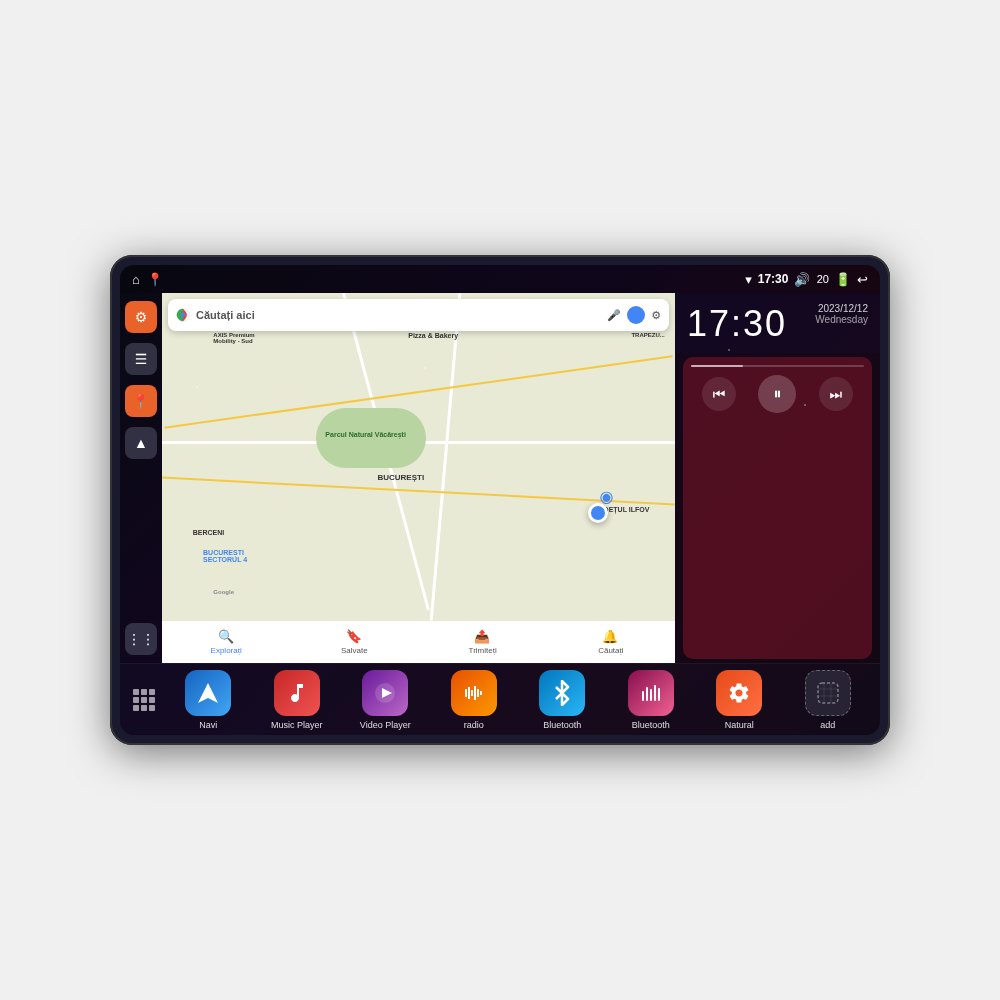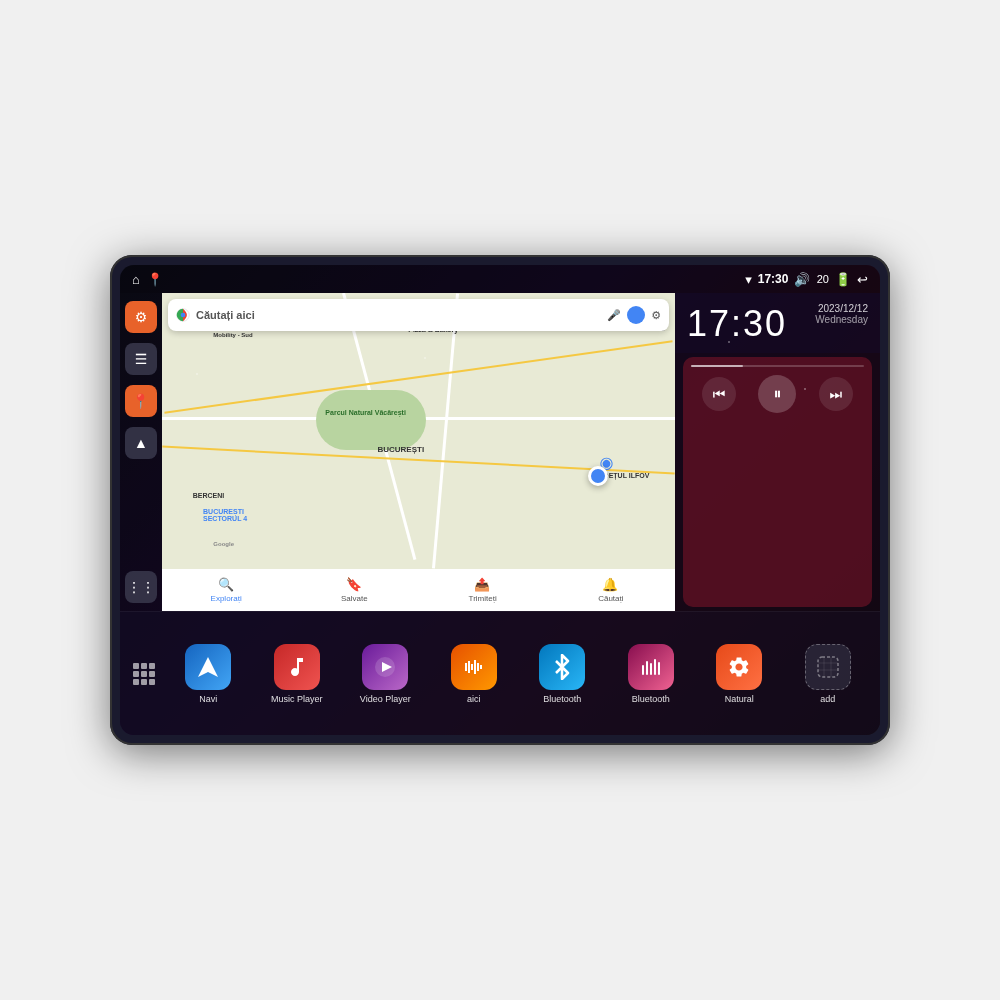--- a/index.html
+++ b/index.html
@@ -397,21 +397,21 @@
     }
     .music-btn.play {
       width: 38px;
       height: 38px;
       background: rgba(255,255,255,0.2);
       font-size: 16px;
     }
 
     
     .app-dock {
-      height: 124px;
+      height: 72px;
       background: rgba(15,10,30,0.7);
       display: flex;
       align-items: center;
       padding: 0 8px;
       gap: 4px;
       flex-shrink: 0;
       border-top: 1px solid rgba(255,255,255,0.05);
     }
     .app-dock-grid-btn {
       width: 32px;
@@ -665,21 +665,21 @@
           <div class="app-icon orange-dark">
             <svg width="24" height="24" viewBox="0 0 24 24">
               <line x1="4" y1="8" x2="4" y2="16" stroke="white" stroke-width="2"></line>
               <line x1="7" y1="6" x2="7" y2="18" stroke="white" stroke-width="2"></line>
               <line x1="10" y1="9" x2="10" y2="15" stroke="white" stroke-width="2"></line>
               <line x1="13" y1="5" x2="13" y2="19" stroke="white" stroke-width="2"></line>
               <line x1="16" y1="8" x2="16" y2="16" stroke="white" stroke-width="2"></line>
               <line x1="19" y1="10" x2="19" y2="14" stroke="white" stroke-width="2"></line>
             </svg>
           </div>
-          <span class="app-label">aici</span>
+          <span class="app-label">radio</span>
         </div>
 
         <div class="app-item">
           <div class="app-icon blue-light">
             <svg width="22" height="26" viewBox="0 0 22 26" fill="none">
               <path d="M5 7 L17 19 L11 25 L11 1 L17 7 L5 19" stroke="white" stroke-width="2.5" fill="none" stroke-linejoin="round"></path>
             </svg>
           </div>
           <span class="app-label">Bluetooth</span>
         </div>

